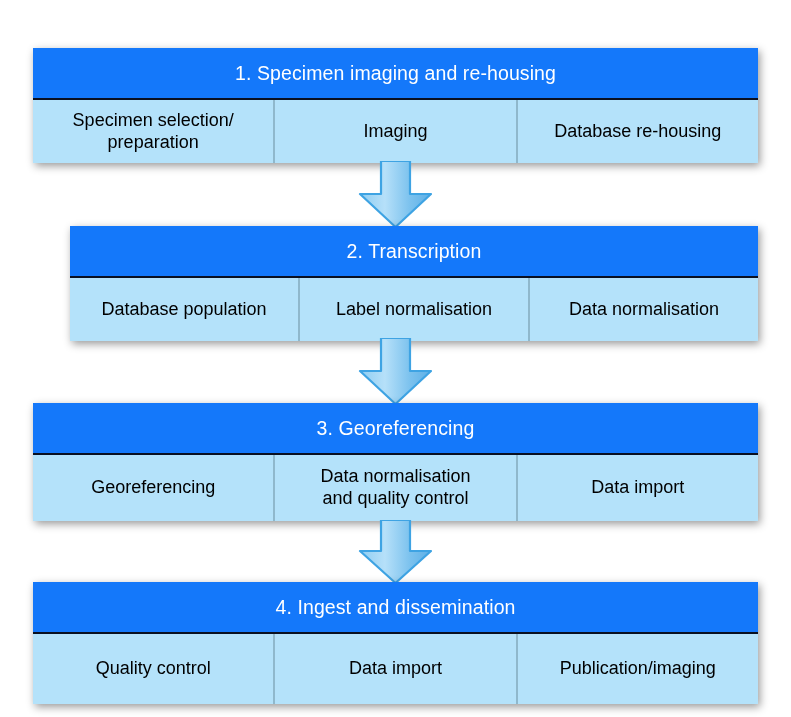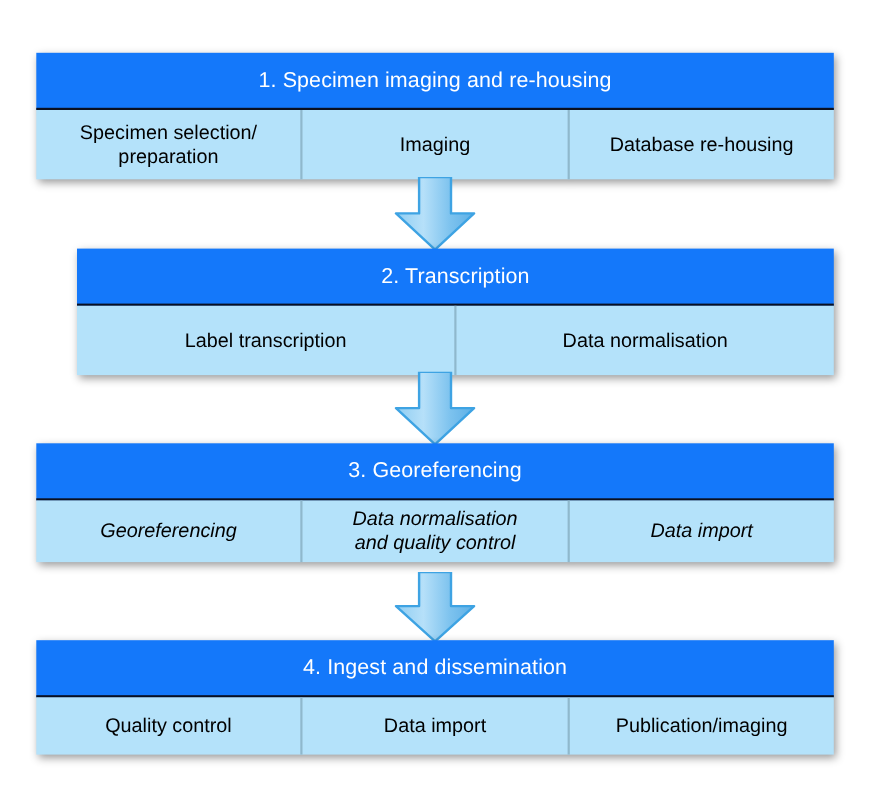--- a/index.html
+++ b/index.html
@@ -72,22 +72,22 @@
   .stage-cell:last-child {
     border-right: none;
   }
 
   
   .stage-1 { top: 28px; }
   .stage-2 { top: 206px; padding-left: 37px; }
   .stage-3 { top: 383px; }
   .stage-4 { top: 562px; }
 
-  .stage-3 .stage-row { height: 56px; font-style: italic; }
-  .stage-4 .stage-row { height: 52px; }
+  .stage-3 .stage-row { height: 66px; }
+  .stage-4 .stage-row { height: 70px; }
 
   
   .connector {
     position: absolute;
     left: 356px;
     width: 79px;
   }
   .connector svg { display: block; width: 100%; height: 100%; }
 
   .conn-1 { top: 141px;  height: 68px; }
@@ -121,21 +121,22 @@
           </linearGradient>
         </defs>
         <polygon points="25,0 54,0 54,33 75,33 39.5,66 4,33 25,33" fill="url(#agrad1)" stroke="#3EA3E3" stroke-width="2.2" stroke-linejoin="round"></polygon>
       </svg>
     </span>
   </div>
 
   <div class="stage stage-2">
     <div class="stage-header">2. Transcription</div>
     <div class="stage-row">
-      <div class="stage-cell">Label transcription</div>
+      <div class="stage-cell">Database population</div>
+      <div class="stage-cell">Label normalisation</div>
       <div class="stage-cell">Data normalisation</div>
     </div>
   </div>
 
   <div class="connector conn-2">
     <span>
       <svg viewBox="0 0 79 68" preserveAspectRatio="none" aria-hidden="true">
         <defs>
           <linearGradient id="agrad2" x1="0" y1="0" x2="1" y2="0">
             <stop offset="0%" stop-color="#8FCDF2"></stop>

